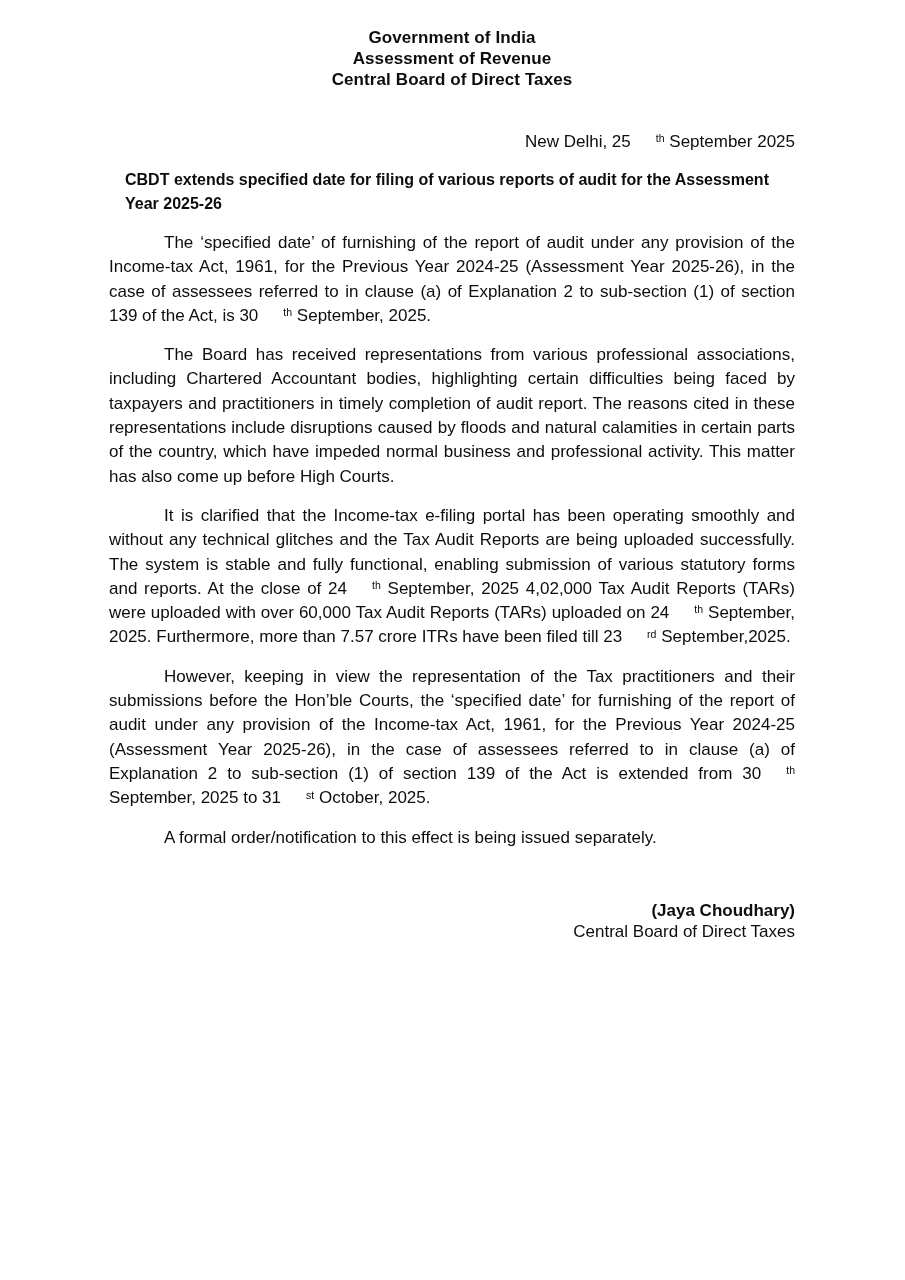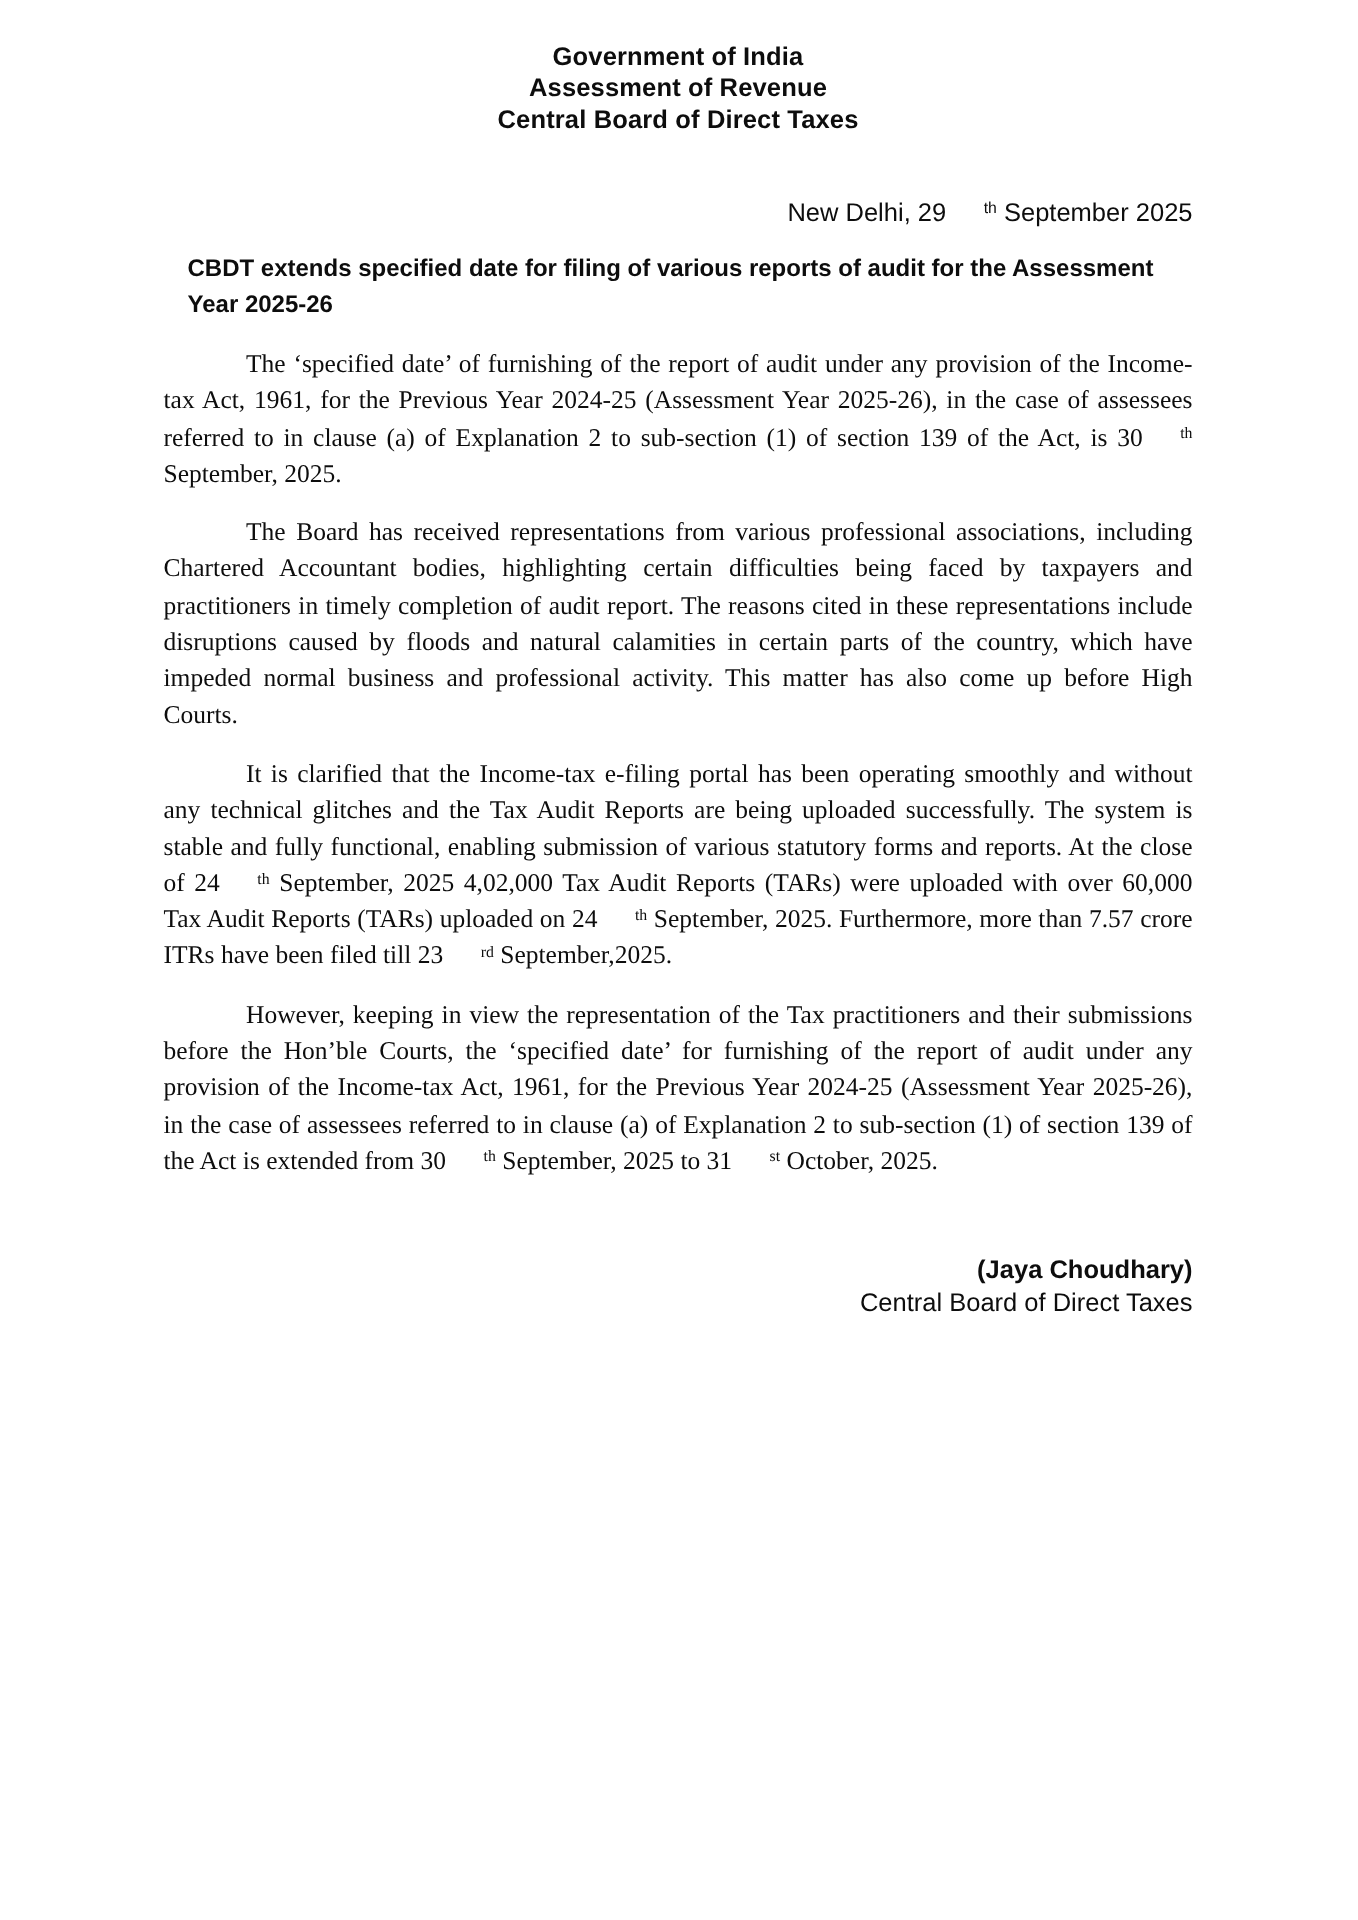--- a/index.html
+++ b/index.html
@@ -47,21 +47,20 @@
     text-align: left;
     font-weight: bold;
     font-size: 16px;
     line-height: 24px;
   }
   .body-text p {
     margin: 15px 0;
     line-height: 24.3px;
     text-align: justify;
     text-indent: 55px;
-    font-family: Liberation Serif, serif;
   }
   .body-text p.no-justify {
     text-align: left;
   }
   sup {
     font-size: 0.62em;
     line-height: 0;
     vertical-align: baseline;
     position: relative;
     top: -0.45em;
@@ -82,30 +81,31 @@
 
 <div class="page">
   <div class="content">
 
     <header class="letterhead">
       <div>Government of India</div>
       <div>Assessment of Revenue</div>
       <div>Central Board of Direct Taxes</div>
     </header>
 
-    <div class="dateline"><span>New Delhi, 29</span><sup>th</sup><span> September 2025</span></div>
+    <div class="dateline"><span>New Delhi, 25</span><sup>th</sup><span> September 2025</span></div>
 
 
     <h1 class="doc-title">CBDT extends specified date for filing of various reports of audit for the Assessment Year 2025-26</h1>
 
     <div class="body-text">
       <p><span>The ‘specified date’ of furnishing of the report of audit under any provision of the Income-tax Act, 1961, for the Previous Year 2024-25 (Assessment Year 2025-26), in the case of assessees referred to in clause (a) of Explanation 2 to sub-section (1) of section 139 of the Act, is 30</span><sup>th</sup><span> September, 2025.</span></p>
       <p><span>The Board has received representations from various professional associations, including Chartered Accountant bodies, highlighting certain difficulties being faced by taxpayers and practitioners in timely completion of audit report. The reasons cited in these representations include disruptions caused by floods and natural calamities in certain parts of the country, which have impeded normal business and professional activity. This matter has also come up before High Courts.</span></p>
       <p><span>It is clarified that the Income-tax e-filing portal has been operating smoothly and without any technical glitches and the Tax Audit Reports are being uploaded successfully. The system is stable and fully functional, enabling submission of various statutory forms and reports. At the close of 24</span><sup>th</sup><span> September, 2025 4,02,000 Tax Audit Reports (TARs) were uploaded with over 60,000 Tax Audit Reports (TARs) uploaded on 24</span><sup>th</sup><span> September, 2025. Furthermore, more than 7.57 crore ITRs have been filed till 23</span><sup>rd</sup><span> September,2025.</span></p>
       <p><span>However, keeping in view the representation of the Tax practitioners and their submissions before the Hon’ble Courts, the ‘specified date’ for furnishing of the report of audit under any provision of the Income-tax Act, 1961, for the Previous Year 2024-25 (Assessment Year 2025-26), in the case of assessees referred to in clause (a) of Explanation 2 to sub-section (1) of section 139 of the Act is extended from 30</span><sup>th</sup><span> September, 2025 to 31</span><sup>st</sup><span> October, 2025.</span></p>
+      <p class="no-justify"><span>A formal order/notification to this effect is being issued separately.</span></p>
     </div>
 
     <div class="signature">
       <div class="sig-name">(Jaya Choudhary)</div>
       <div>Central Board of Direct Taxes</div>
     </div>
 
   </div>
 </div>
 

